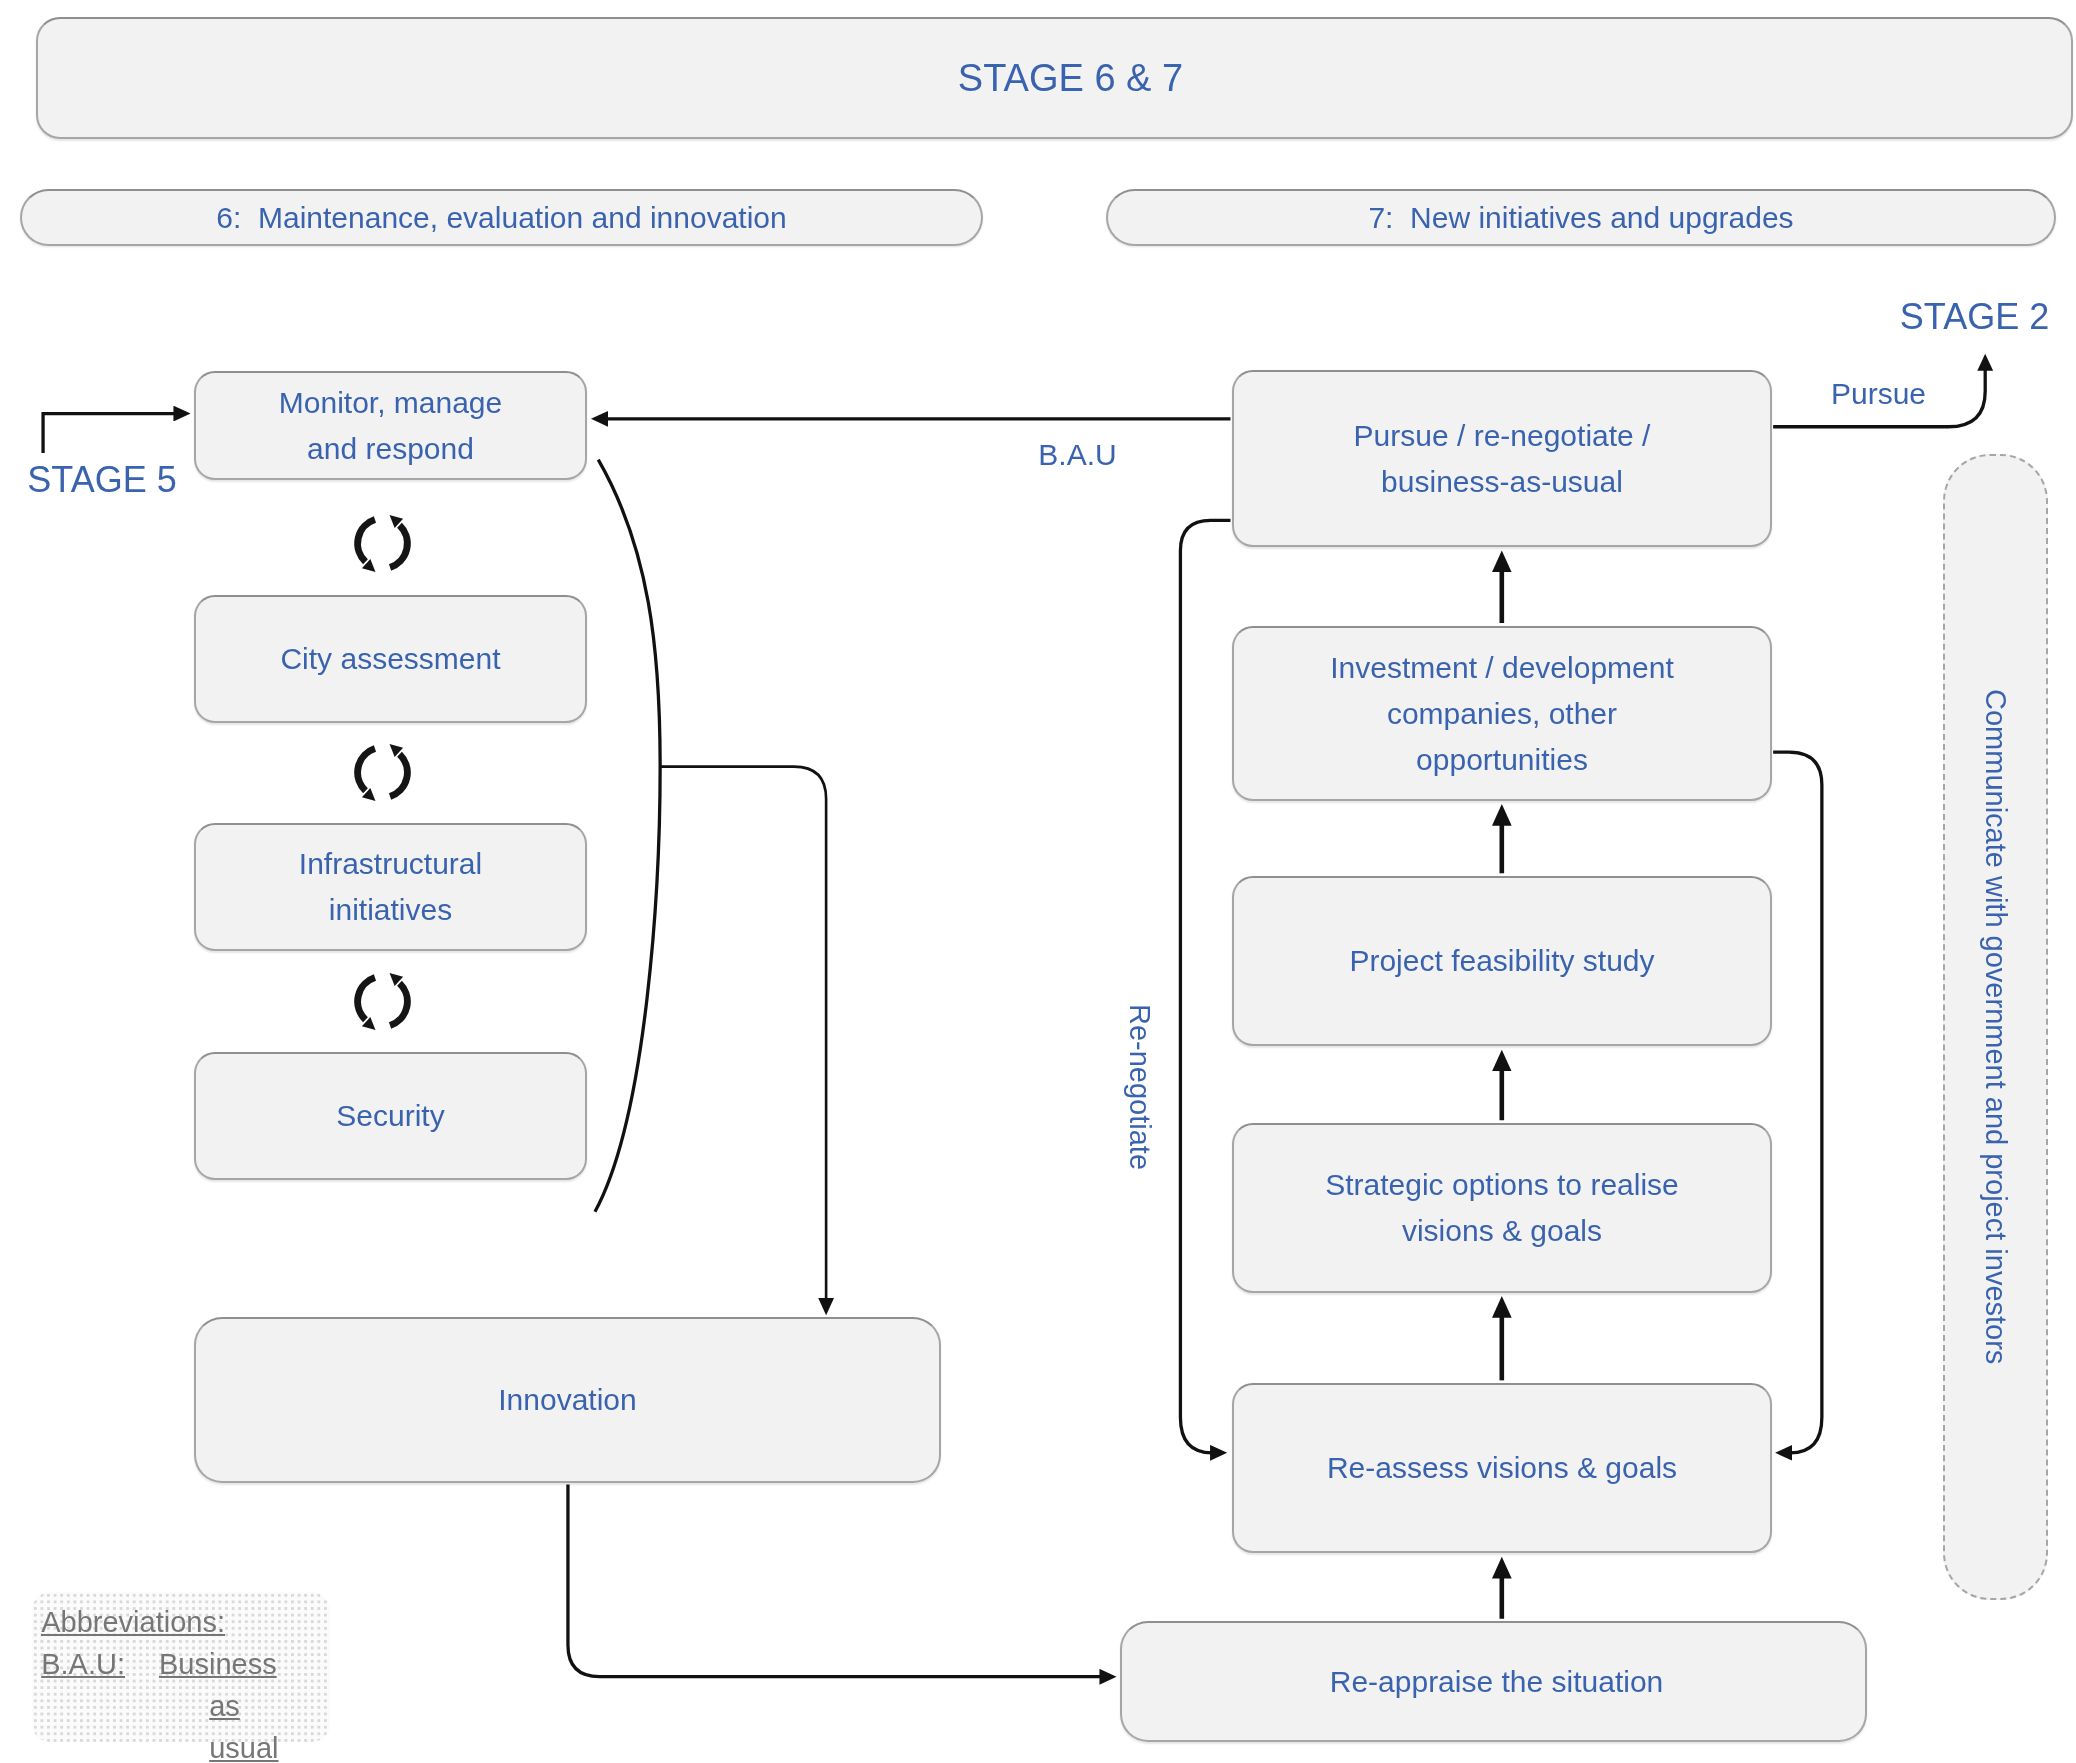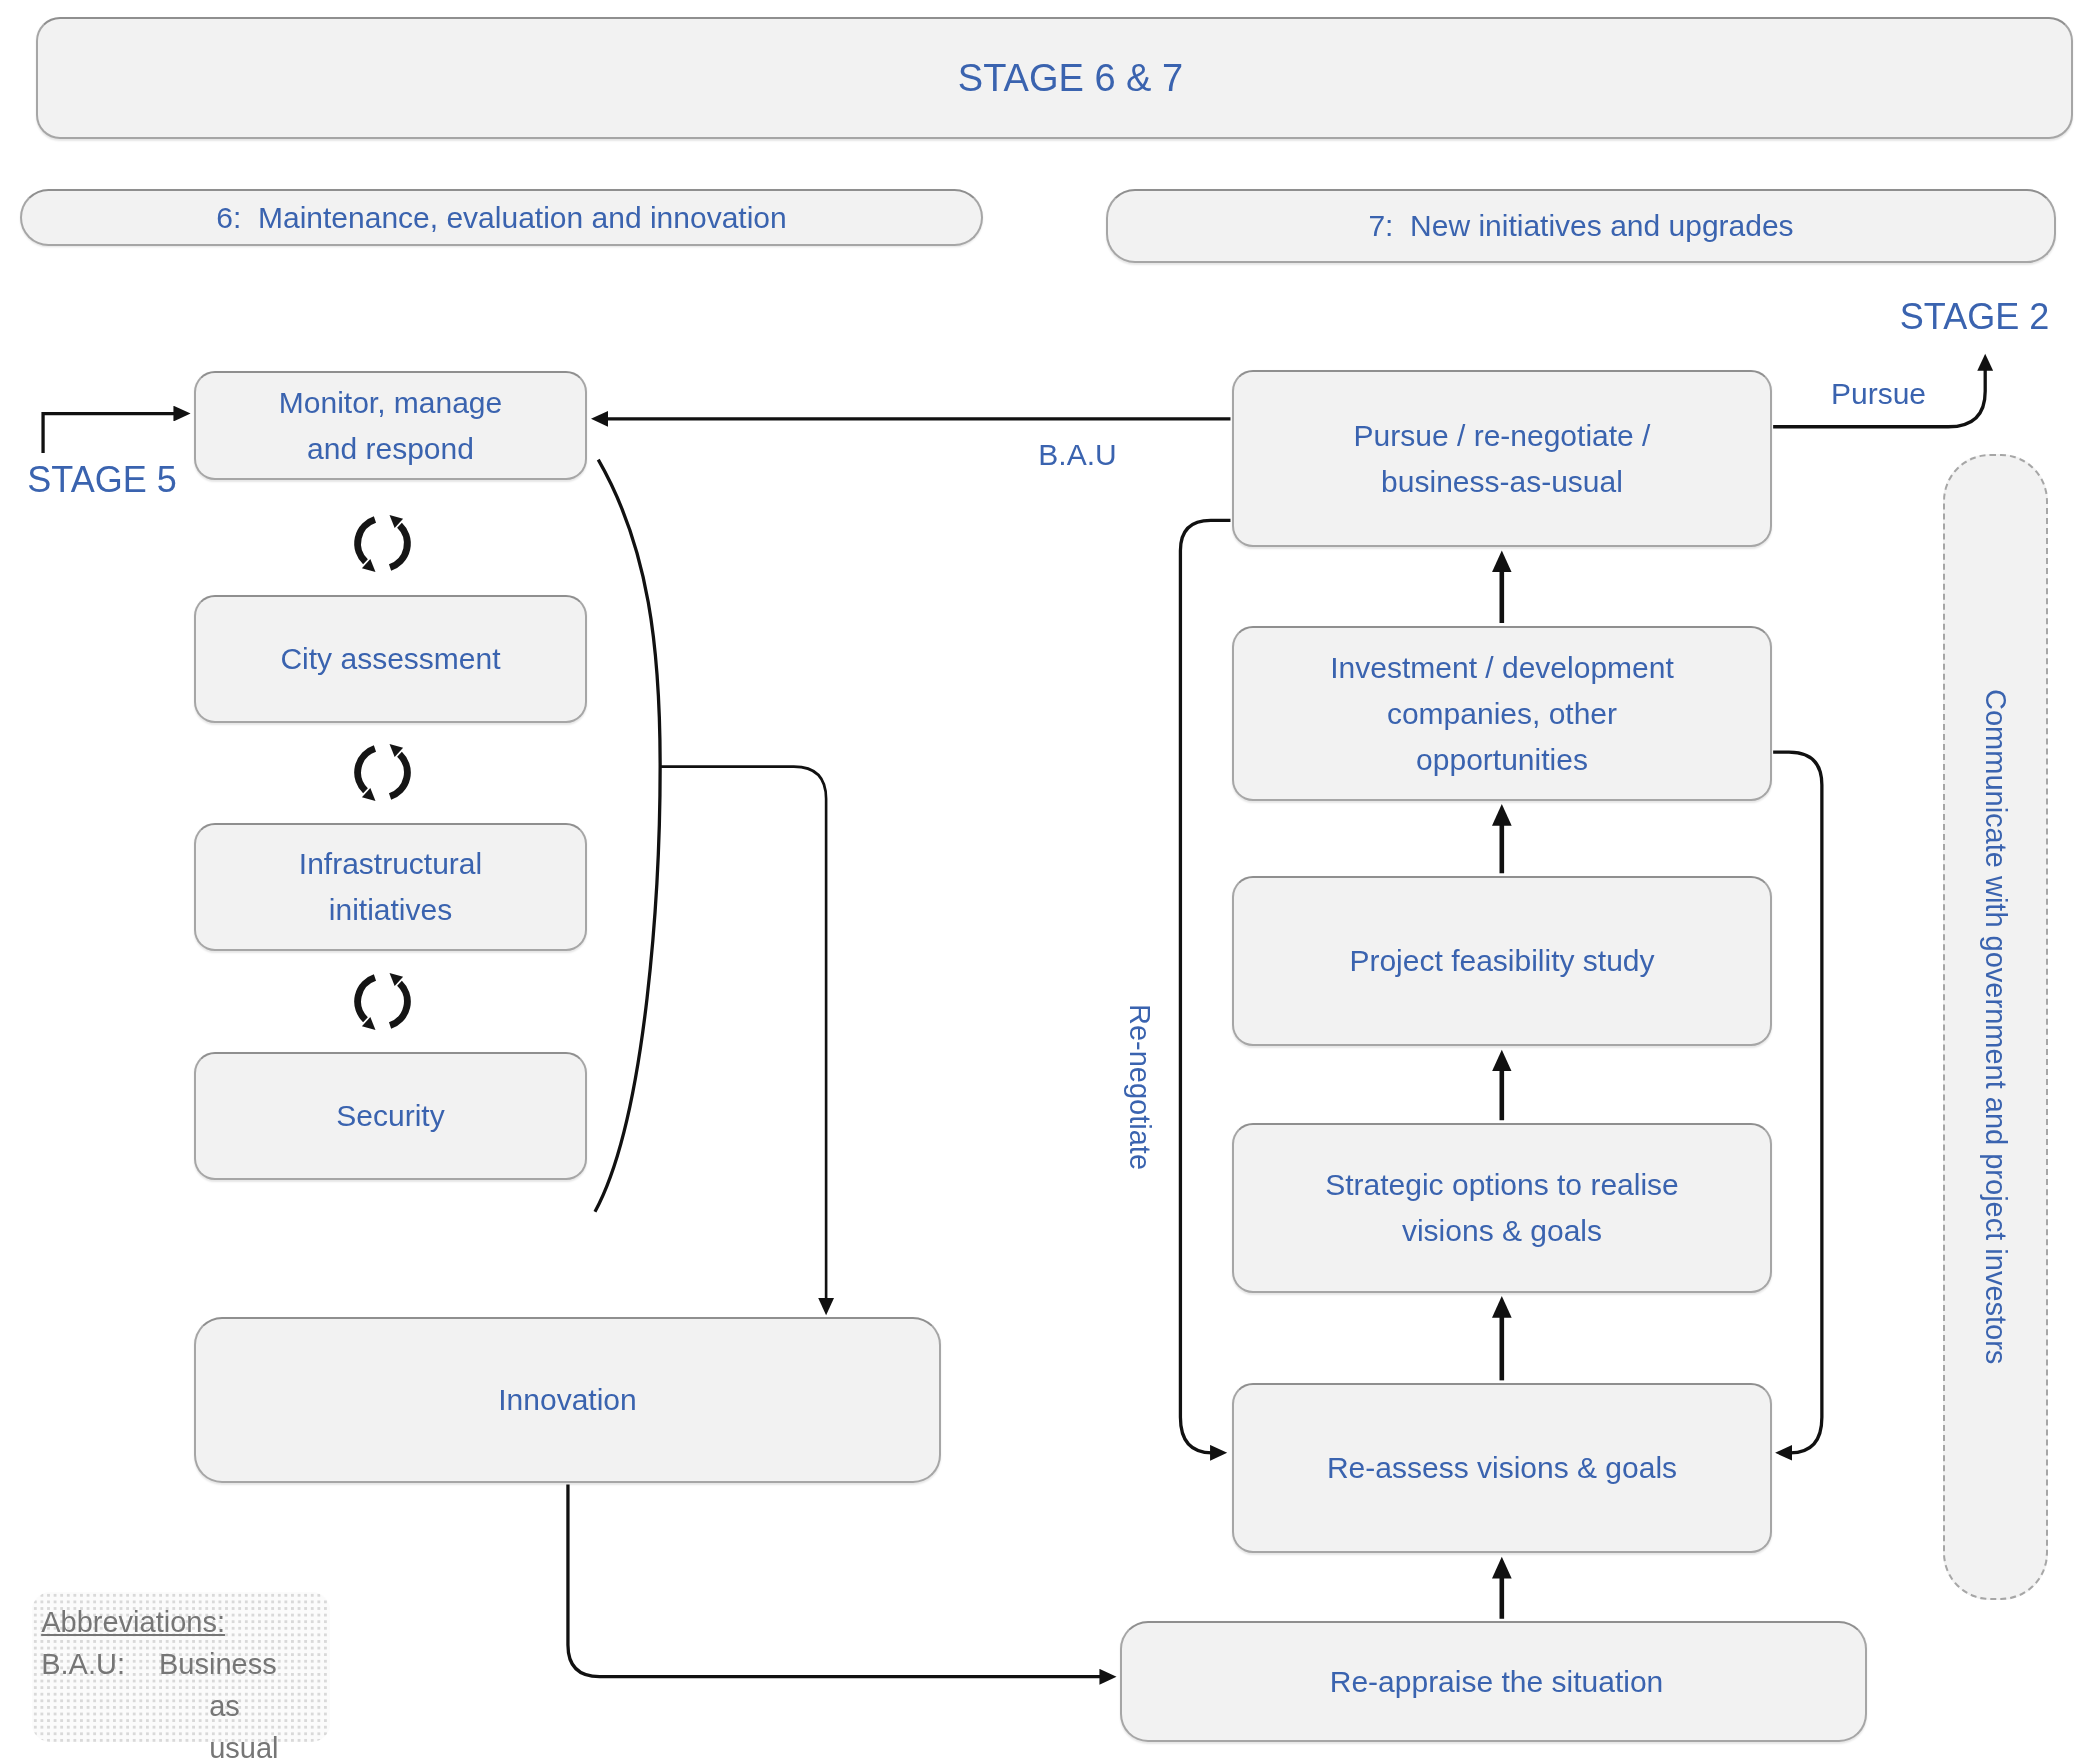--- a/index.html
+++ b/index.html
@@ -47,21 +47,21 @@
 <body>
 
 <div class="stage">
 
   <div class="fbox banner" style="left:36px;top:16.5px;width:2037px;height:122px;padding-left:32px;">
     <span>STAGE 6 &amp; 7</span>
   </div>
   <div class="fbox pill" style="left:20px;top:189px;width:963px;height:57px;">
     <span>6:  Maintenance, evaluation and innovation</span>
   </div>
-  <div class="fbox pill" style="left:1106px;top:189px;width:950px;height:74px;">
+  <div class="fbox pill" style="left:1106px;top:189px;width:950px;height:57px;">
     <span>7:  New initiatives and upgrades</span>
   </div>
 
   <div class="blue-label" style="left:10px;top:461px;width:184px;">STAGE 5</div>
   <div class="blue-label" style="left:1889px;top:298px;width:171px;">STAGE 2</div>
   <div class="blue-label small-label" style="left:1816px;top:375px;width:125px;">Pursue</div>
   <div class="blue-label small-label" style="left:1018px;top:436px;width:119px;">B.A.U</div>
 
   <div class="fbox" style="left:194px;top:371px;width:393px;height:109px;">
     <span>Monitor, manage</span>
@@ -103,21 +103,21 @@
   <div class="fbox" style="left:1120px;top:1621px;width:747px;height:121px;border-radius:28px;padding-left:6px;">
     <span>Re-appraise the situation</span>
   </div>
 
   <div class="renegotiate vtext" style="left:1118px;top:896px;width:43px;height:382px;">Re-negotiate</div>
 
   <div class="communicate" style="left:1943px;top:454px;width:105px;height:1146px;">
     <span class="vtext">Communicate with government and project investors</span>
   </div>
 
-  <div class="abbrev" style="left:32px;top:1592px;width:298px;height:150px;">
+  <div class="abbrev" style="left:32px;top:1592px;width:298px;height:150px;text-decoration:underline;">
     <div class="title">Abbreviations:</div>
     <div class="row2">
       <span>B.A.U:</span>
       <span>Business</span>
     </div>
     <div class="row3">as usual</div>
   </div>
 
   <svg class="cycle" style="left:351px;top:512px;" width="63" height="63" viewBox="-50 -50 100 100">
     <path d="M -12 -38 A 40 40 0 0 0 -27 29" fill="none" stroke="#151515" stroke-width="11" stroke-linecap="butt"></path>

